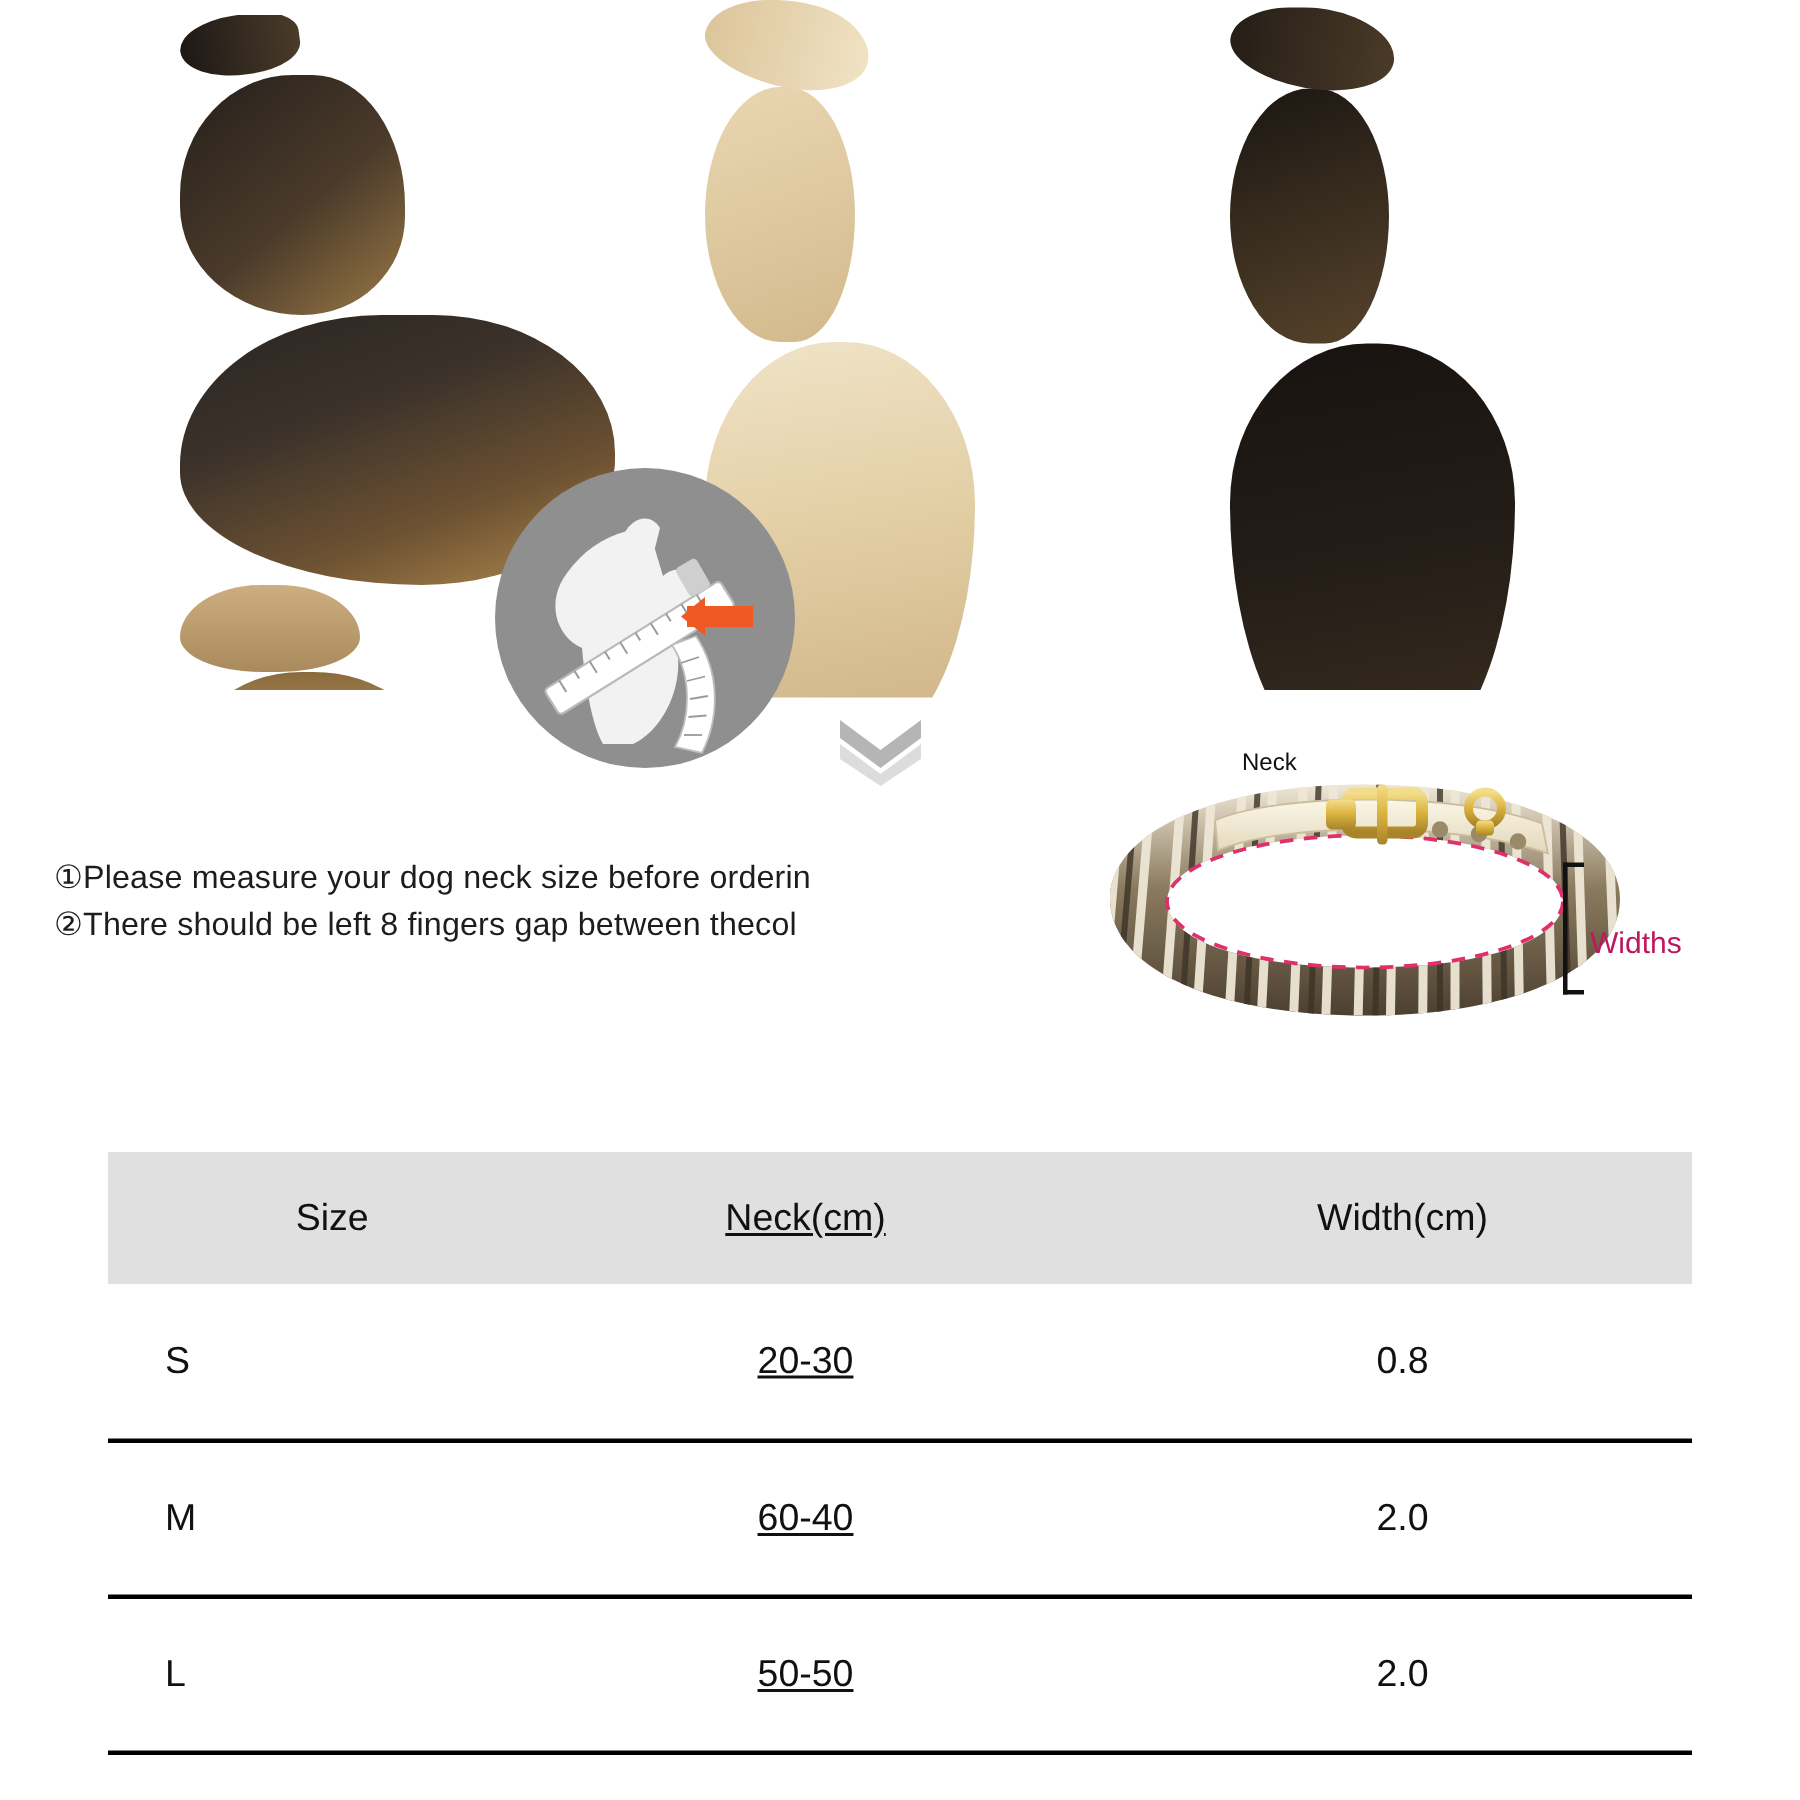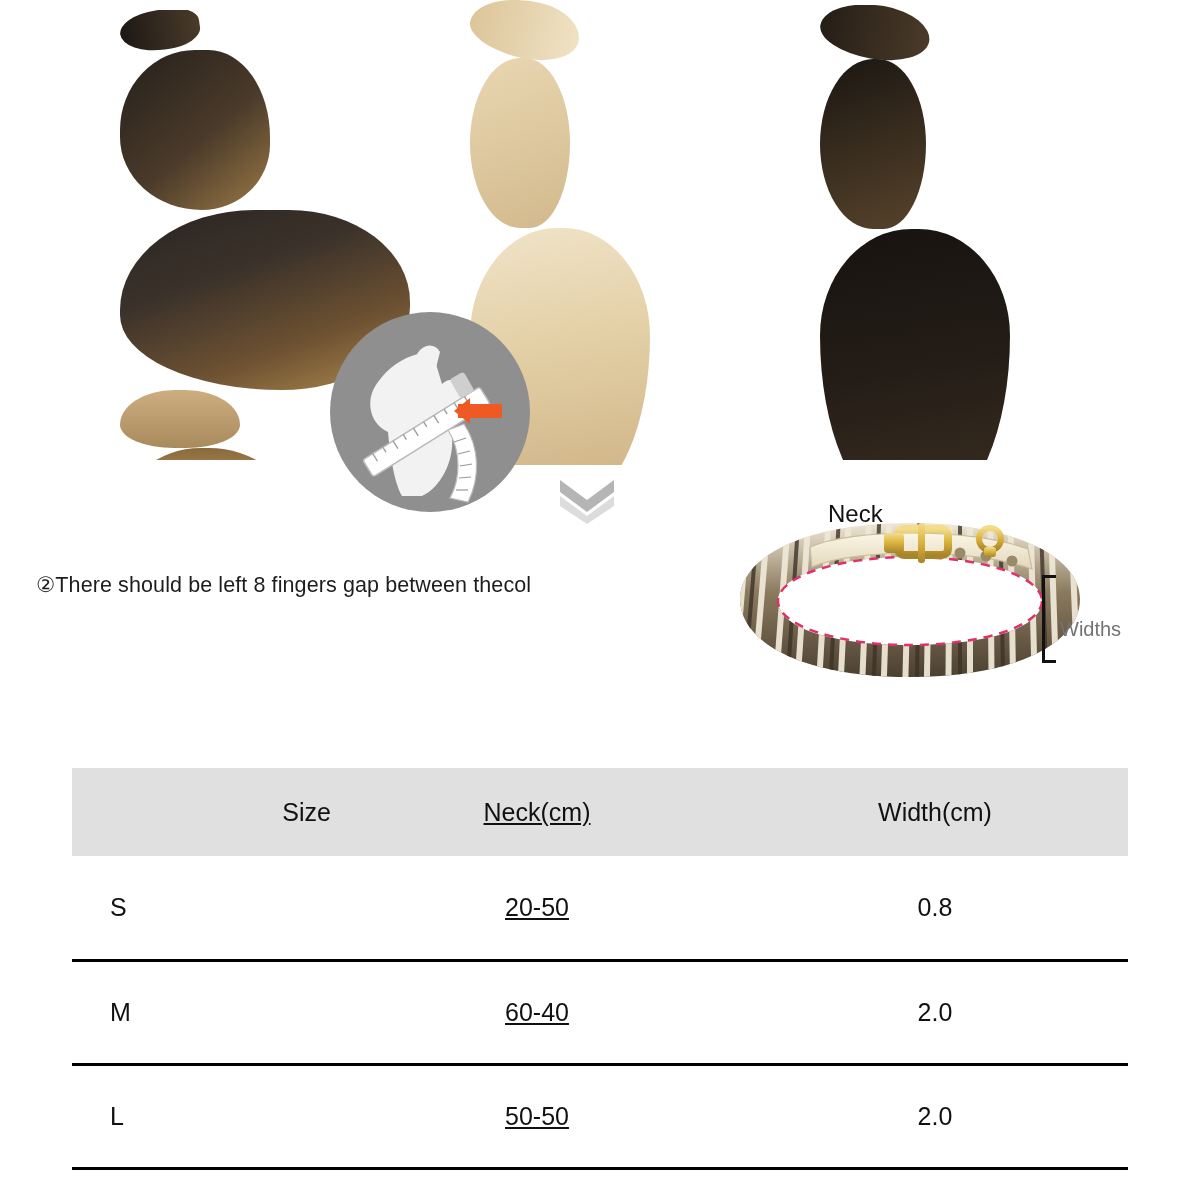--- a/index.html
+++ b/index.html
@@ -125,26 +125,26 @@
 
   
   #collar-area {
     position: absolute;
     left: 660px; top: 495px;
     width: 500px; height: 240px;
   }
   #collar-neck-label {
     position: absolute;
     left: 828px; top: 500px;
-    font-size: 24px; color: #111;
+    font-size: 16px; color: #111;
   }
   #collar-width-label {
     position: absolute;
     left: 1060px; top: 618px;
-    font-size: 20px; color: #737373;
+    font-size: 20px; color: #be185d;
   }
   .width-bracket {
     position: absolute;
     left: 1042px; top: 575px;
     width: 14px; height: 88px;
     border-left: 3px solid #111;
     border-top: 3px solid #111;
     border-bottom: 3px solid #111;
   }
 
@@ -165,21 +165,21 @@
   }
   #size-table tbody td {
     height: 104px;
     vertical-align: middle;
     border-bottom: 3px solid #000;
   }
   #size-table tbody tr:last-child td { border-bottom: 3px solid #000; }
   .col-size  { width: 260px; text-align: left; padding-left: 38px; }
   .col-neck  { width: 410px; text-align: center; text-decoration: underline; }
   .col-width { width: 386px; text-align: center; }
-  #size-table thead .col-size { text-align: right; padding-left: 40px; }
+  #size-table thead .col-size { text-align: center; padding-left: 40px; }
 </style>
 </head>
 <body>
 
 <div id="page">
 
   <div class="photo-strip">
 
     <div class="dog" id="dog1">
       <div class="tail"></div>
@@ -250,20 +250,21 @@
   </div>
 
   <div id="chevron">
     <svg width="62" height="46" viewBox="0 0 62 46">
       <path d="M4 2 L31 22 L58 2 L58 14 L31 34 L4 14 Z" fill="#b5b5b5"></path>
       <path d="M4 18 L31 38 L58 18 L58 28 L31 46 L4 28 Z" fill="#dcdcdc"></path>
     </svg>
   </div>
 
   <div id="instructions">
+    <div>①Please measure your dog neck size before orderin</div>
     <div>②There should be left 8 fingers gap between thecol</div>
   </div>
 
   <div id="collar-area">
     <svg width="500" height="240" viewBox="0 0 500 240">
       <defs>
         <linearGradient id="weaveG" x1="0" y1="0" x2="0" y2="1">
           <stop offset="0%" stop-color="#efe7d6"></stop>
           <stop offset="45%" stop-color="#8a7a5e"></stop>
           <stop offset="100%" stop-color="#4c4031"></stop>
@@ -361,21 +362,21 @@
     <thead>
       <tr>
         <th class="col-size">Size</th>
         <th class="col-neck">Neck(cm)</th>
         <th class="col-width">Width(cm)</th>
       </tr>
     </thead>
     <tbody>
       <tr>
         <td class="col-size">S</td>
-        <td class="col-neck">20-50</td>
+        <td class="col-neck">20-30</td>
         <td class="col-width">0.8</td>
       </tr>
       <tr>
         <td class="col-size">M</td>
         <td class="col-neck">60-40</td>
         <td class="col-width">2.0</td>
       </tr>
       <tr>
         <td class="col-size">L</td>
         <td class="col-neck">50-50</td>

